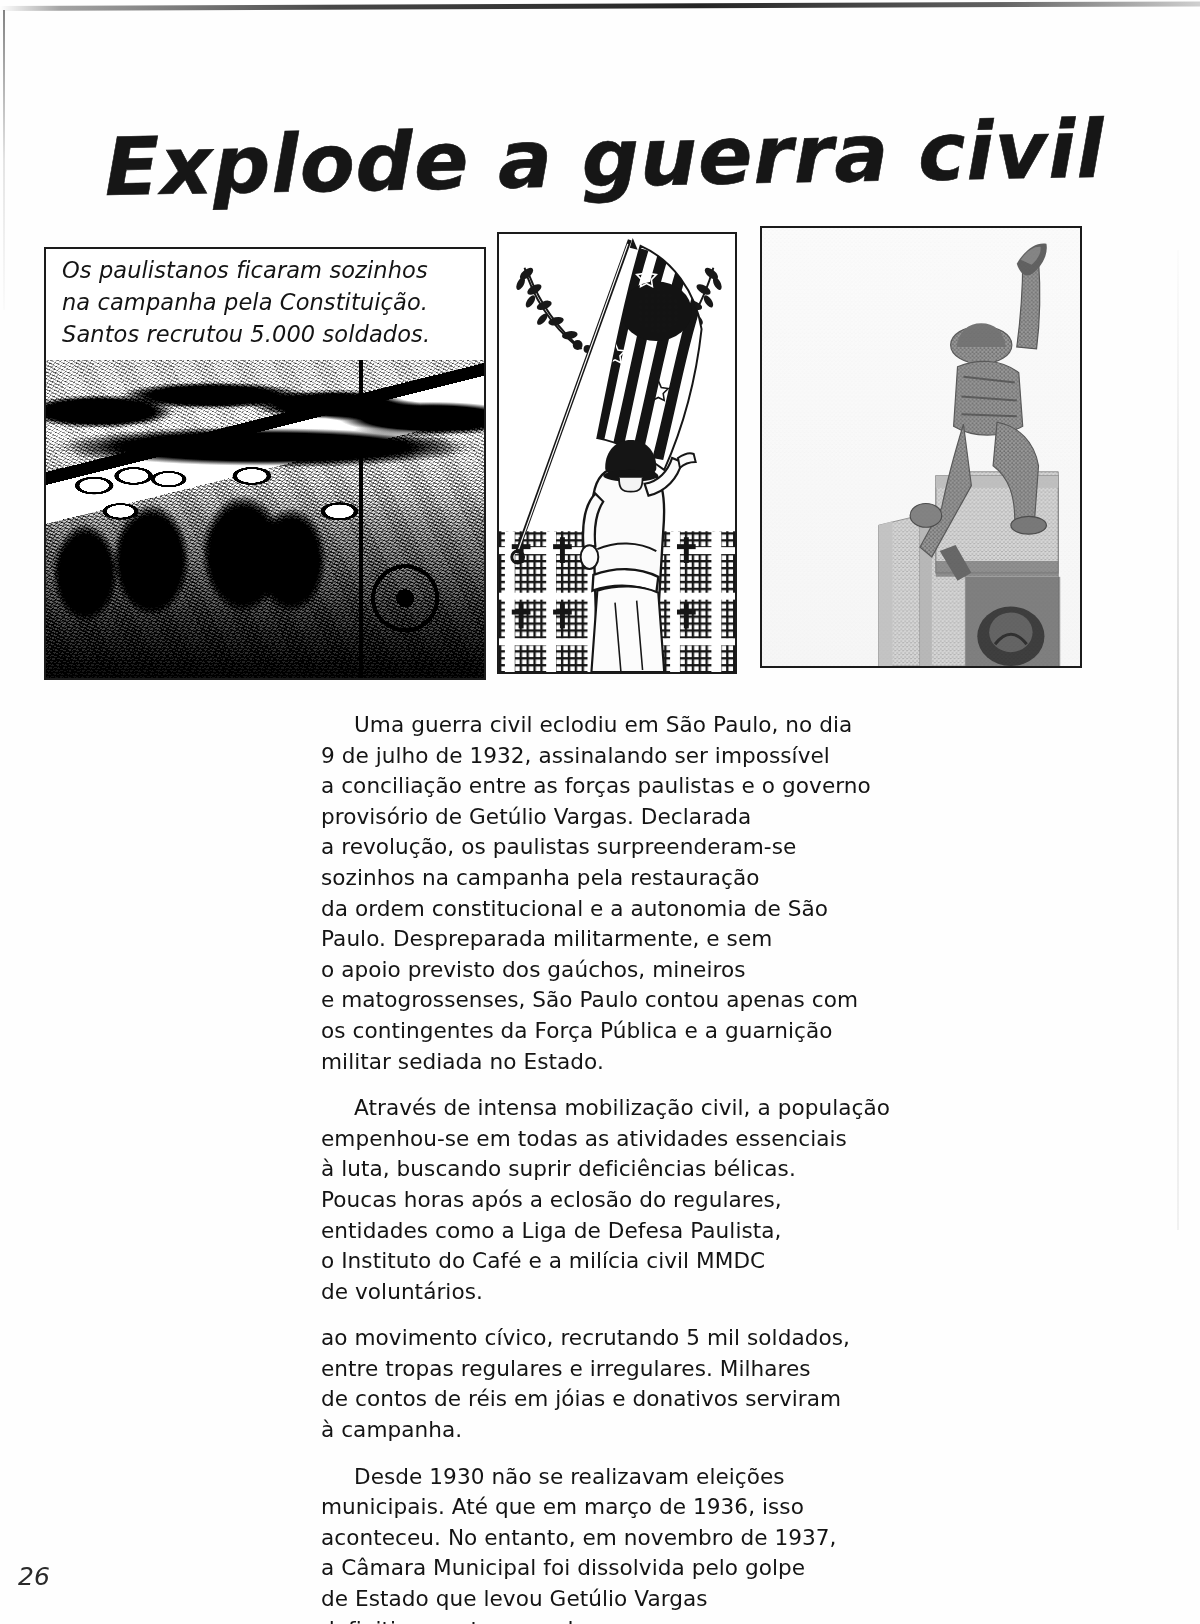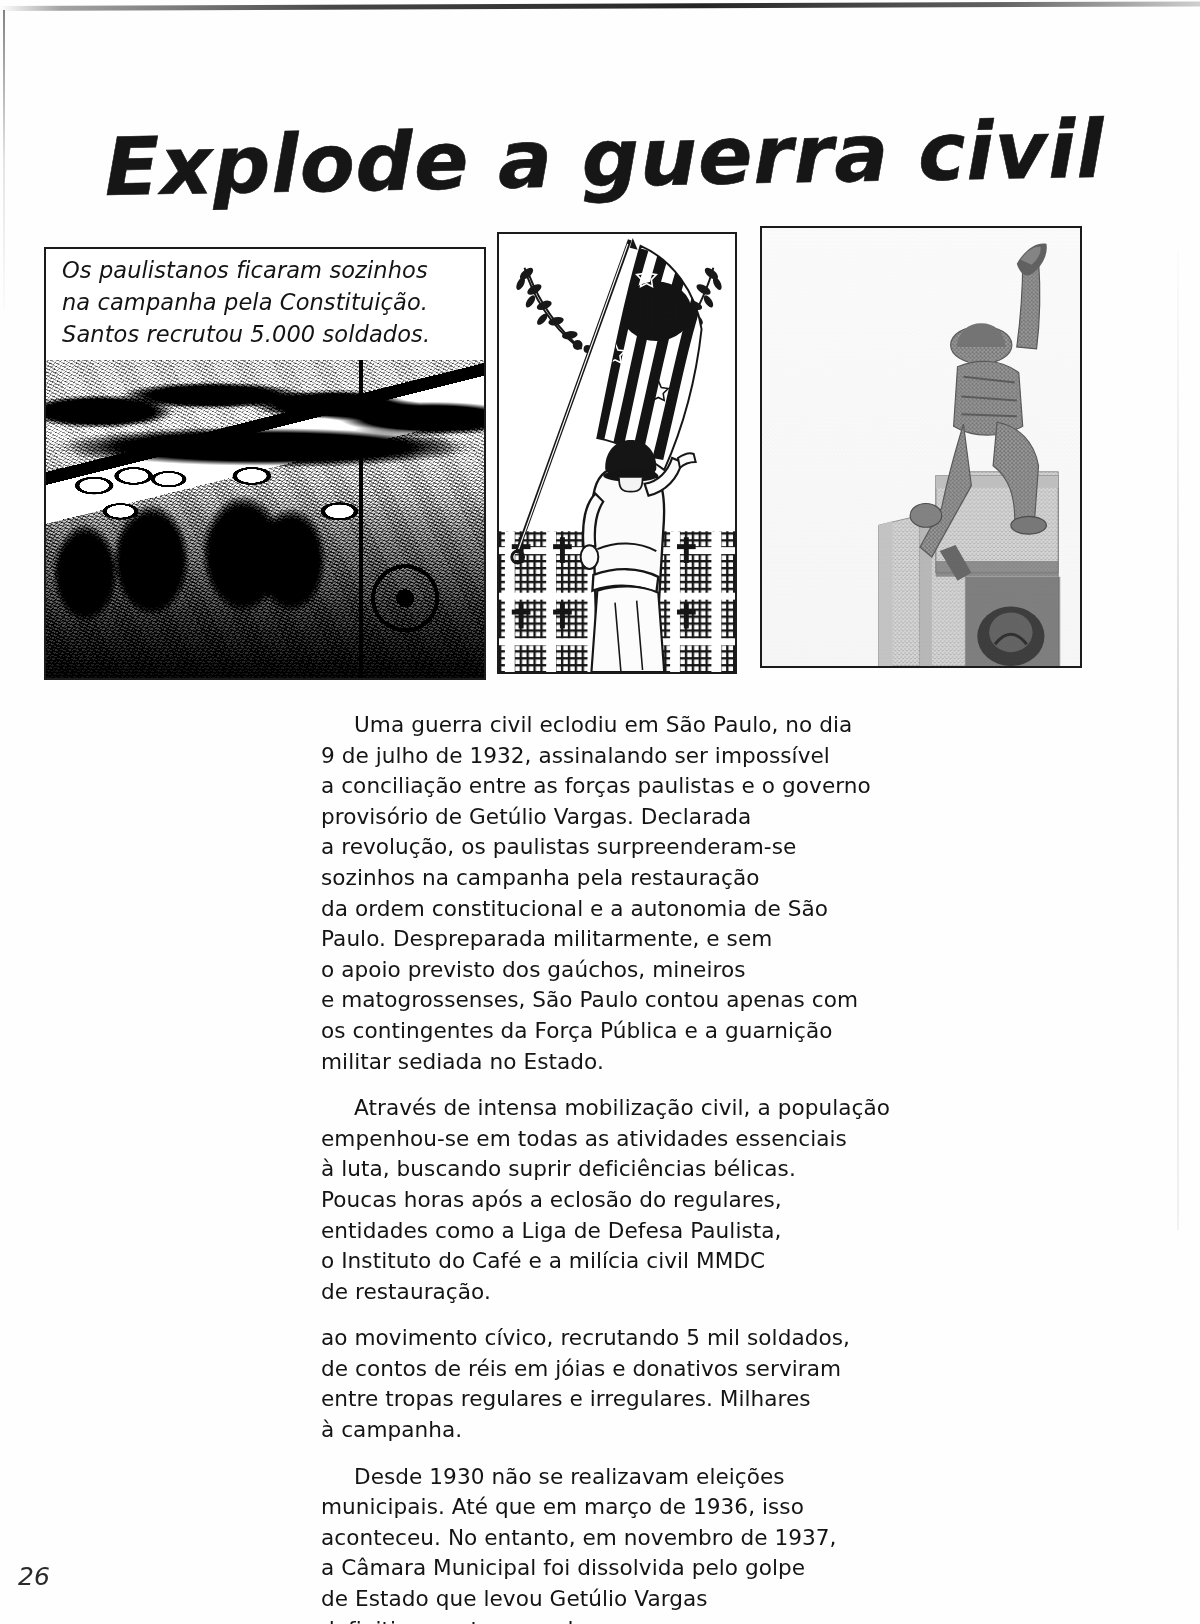--- a/index.html
+++ b/index.html
@@ -451,26 +451,26 @@
       <span class="l">os contingentes da Força Pública e a guarnição</span>
       <span class="l">militar sediada no Estado.</span>
     </p>
     <p class="para">
       <span class="l indent">Através de intensa mobilização civil, a população</span>
       <span class="l">empenhou-se em todas as atividades essenciais</span>
       <span class="l">à luta, buscando suprir deficiências bélicas.</span>
       <span class="l">Poucas horas após a eclosão do regulares,</span>
       <span class="l">entidades como a Liga de Defesa Paulista,</span>
       <span class="l">o Instituto do Café e a milícia civil MMDC</span>
-      <span class="l">de restauração.</span>
+      <span class="l">de voluntários.</span>
     </p>
     <p class="para">
       <span class="l">ao movimento cívico, recrutando 5 mil soldados,</span>
+      <span class="l">entre tropas regulares e irregulares. Milhares</span>
       <span class="l">de contos de réis em jóias e donativos serviram</span>
-      <span class="l">entre tropas regulares e irregulares. Milhares</span>
       <span class="l">à campanha.</span>
     </p>
     <p class="para">
       <span class="l indent">Desde 1930 não se realizavam eleições</span>
       <span class="l">municipais. Até que em março de 1936, isso</span>
       <span class="l">aconteceu. No entanto, em novembro de 1937,</span>
       <span class="l">a Câmara Municipal foi dissolvida pelo golpe</span>
       <span class="l">de Estado que levou Getúlio Vargas</span>
       <span class="l">definitivamente ao poder.</span>
     </p>

